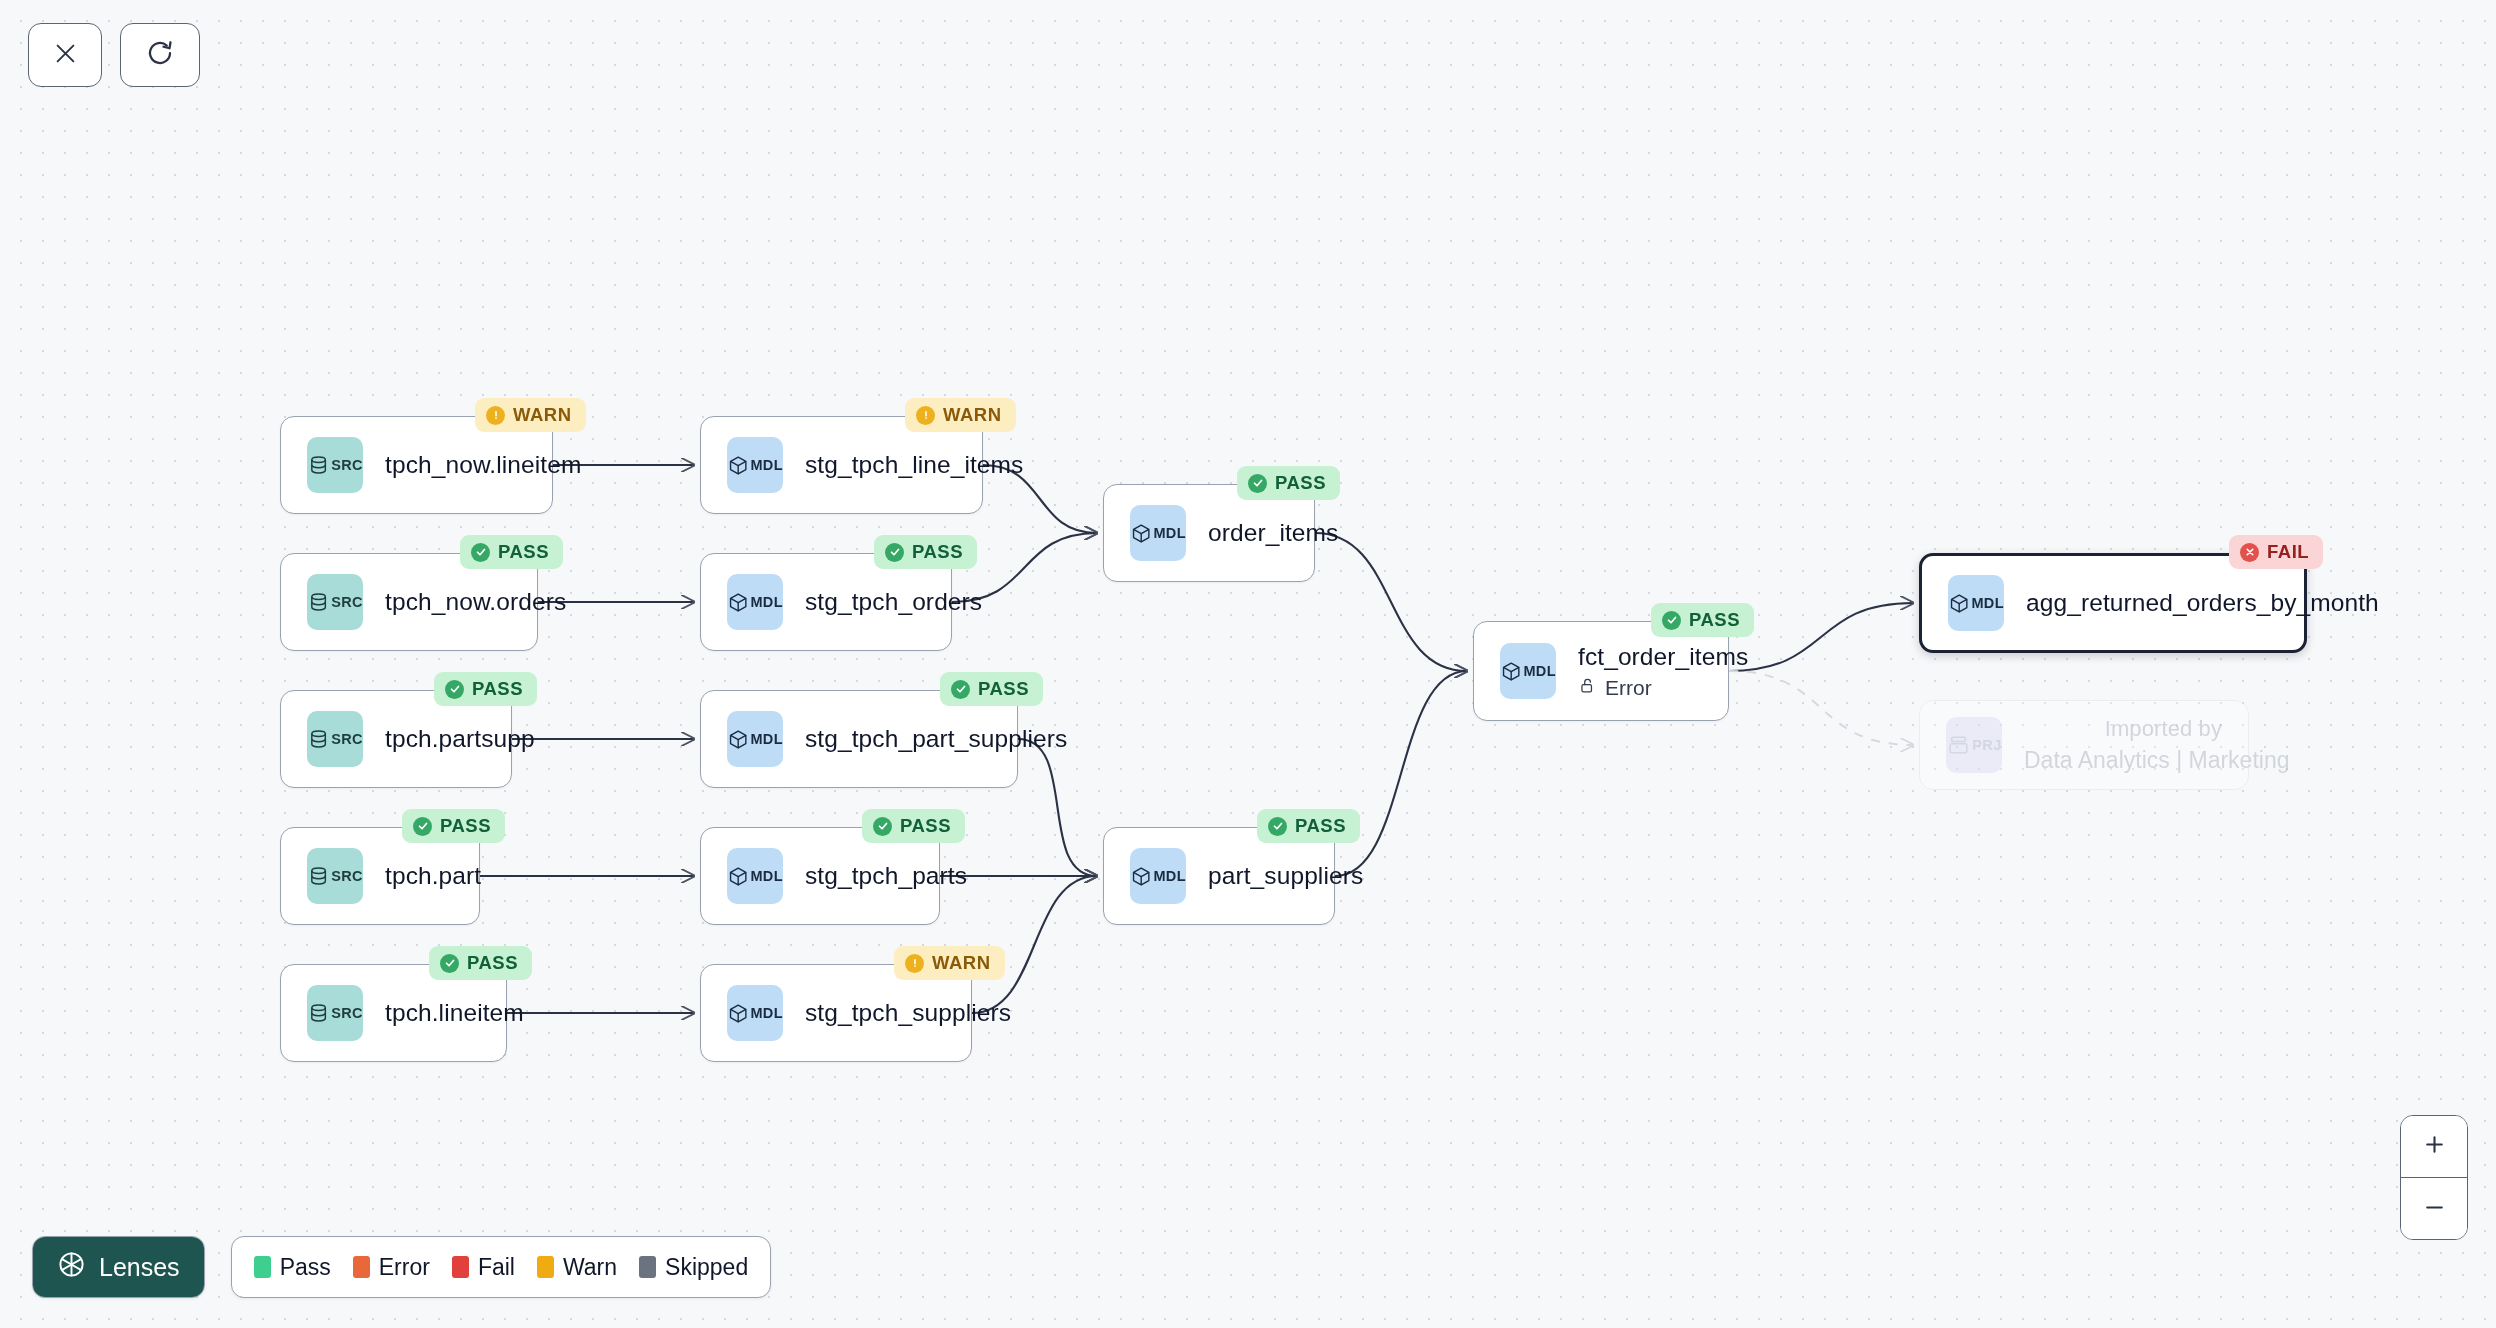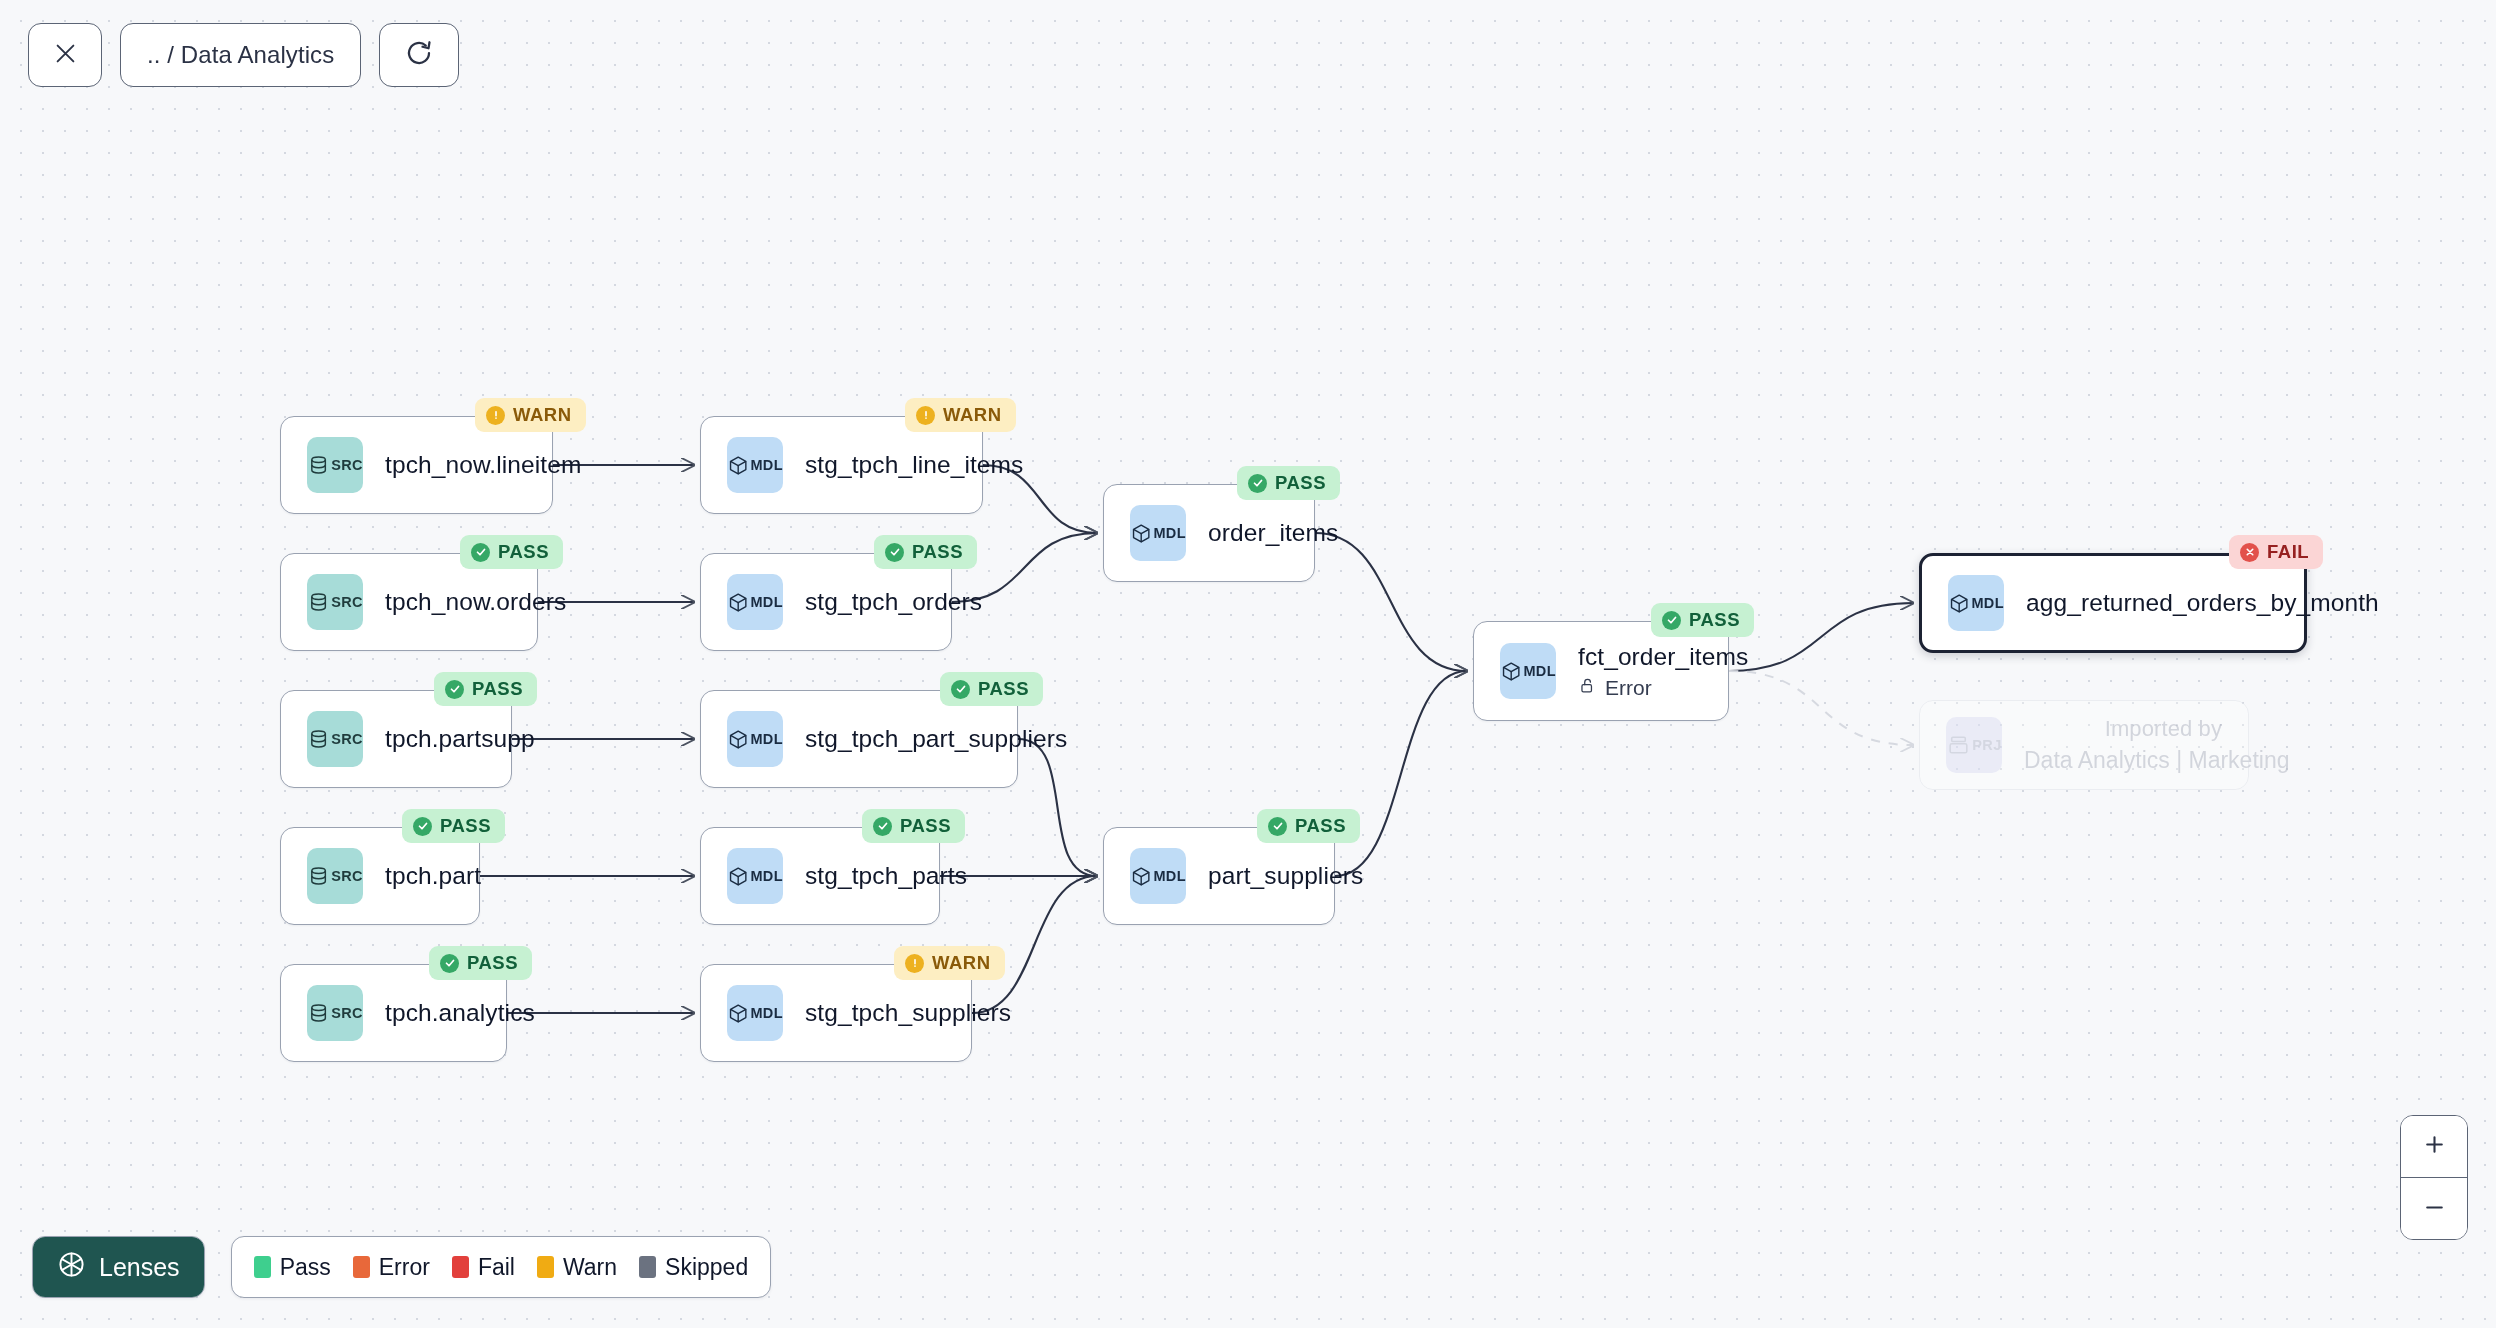--- a/index.html
+++ b/index.html
@@ -201,23 +201,20 @@
 
   <div class="header">
     <div class="hbtn close-btn">
       <span>
         <svg viewBox="0 0 24 24" fill="none" stroke="currentColor" stroke-width="1.7" stroke-linecap="round">
           <path d="M5 5 L19 19 M19 5 L5 19"></path>
         </svg>
       </span>
     </div>
 
-    <div class="hbtn breadcrumb-btn">
-      <span>.. / Data Analytics</span>
-    </div>
 
 
     <div class="hbtn refresh-btn">
       <span>
         <svg viewBox="0 0 24 24" fill="none" stroke="currentColor" stroke-width="1.8" stroke-linecap="round" stroke-linejoin="round">
           <path d="M20 12a8 8 0 1 1-2.6-5.9"></path>
           <path d="M20.4 3.4 L19.6 8.2 L14.8 7"></path>
         </svg>
       </span>
     </div>
@@ -304,21 +301,21 @@
         <div class="node" style="left: 280px; top: 964px; width: 227px; height: 98px;">
           <div class="badge-box bx-src">
             <svg viewBox="0 0 24 24" fill="none" stroke="currentColor" stroke-width="1.5">
               <ellipse cx="12" cy="6" rx="7" ry="2.8"></ellipse>
               <path d="M5 6v5.5c0 1.5 3.1 2.8 7 2.8s7-1.3 7-2.8V6"></path>
               <path d="M5 11.5V17c0 1.5 3.1 2.8 7 2.8s7-1.3 7-2.8v-5.5"></path>
             </svg>
             <div class="kind">SRC</div>
           </div>
           <div class="node-text">
-            <div class="node-title">tpch.analytics</div>
+            <div class="node-title">tpch.lineitem</div>
           </div>
         </div>
         <div class="node" style="left: 700px; top: 416px; width: 283px; height: 98px;">
           <div class="badge-box bx-mdl">
             <svg viewBox="0 0 24 24" fill="none" stroke="currentColor" stroke-width="1.5" stroke-linejoin="round">
               <path d="M12 3 L20.2 7.6 L12 12.2 L3.8 7.6 Z"></path>
               <path d="M3.8 7.6 V16.4 L12 21 V12.2"></path>
               <path d="M20.2 7.6 V16.4 L12 21"></path>
             </svg>
             <div class="kind">MDL</div>

